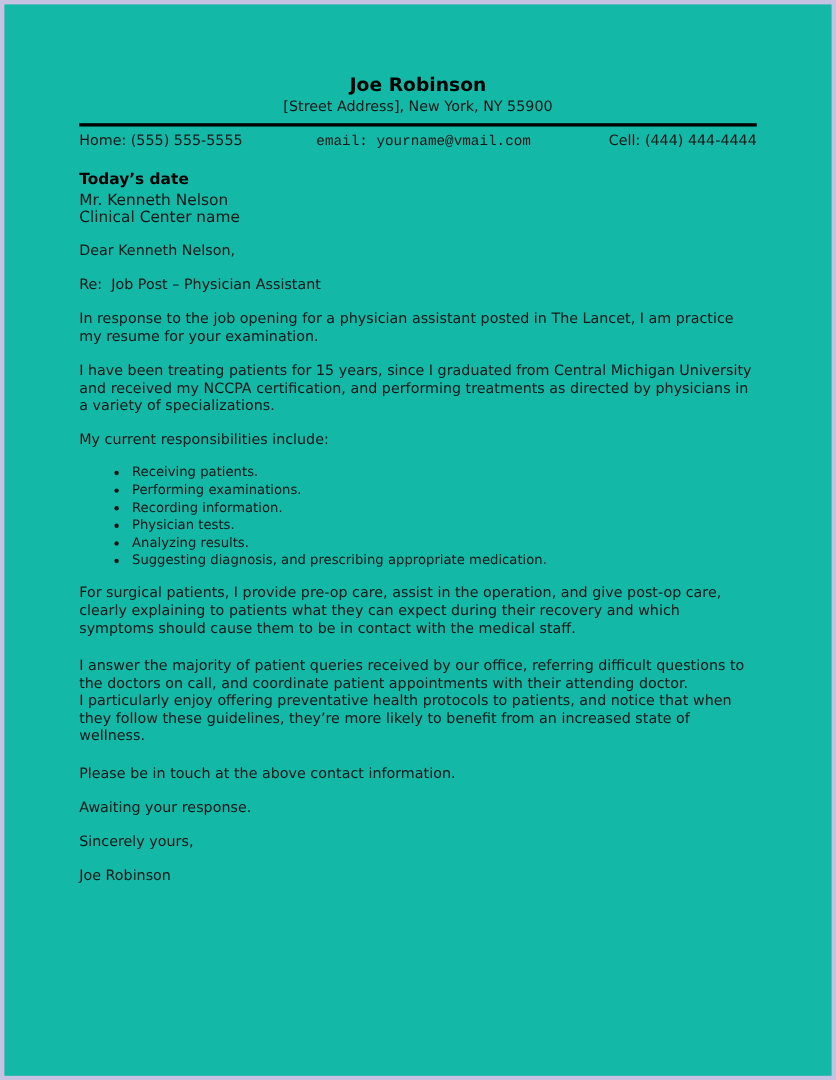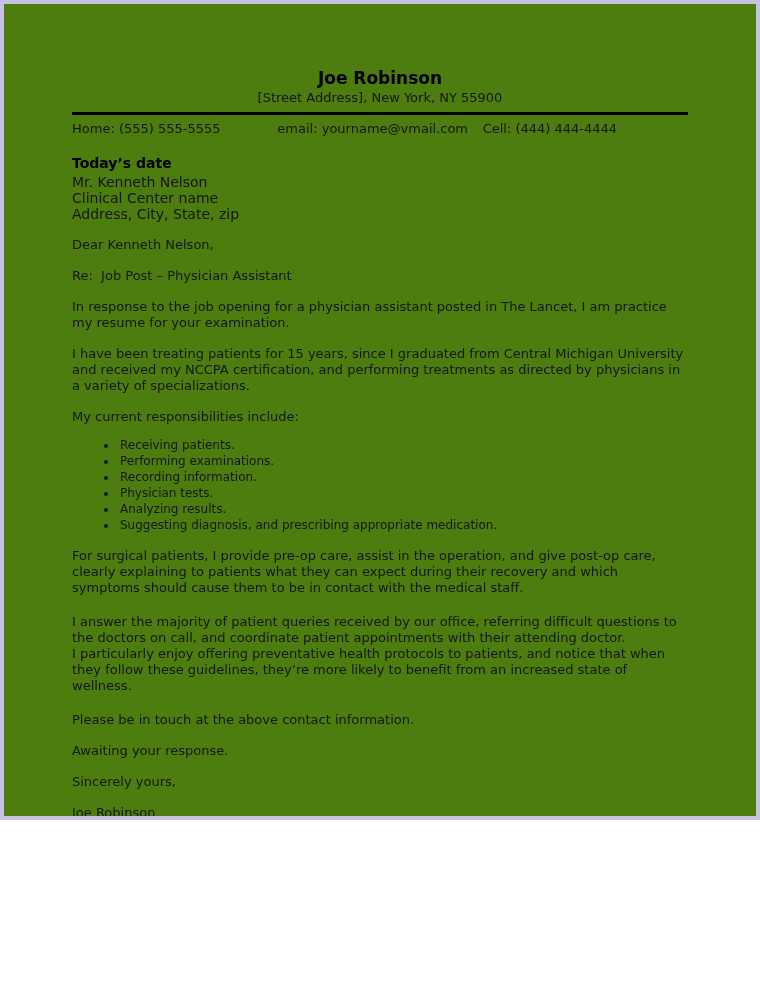--- a/index.html
+++ b/index.html
@@ -1,21 +1,21 @@
 <!DOCTYPE html>
 <html><head>
 <meta charset="utf-8">
 <style>
   html, body { margin: 0; padding: 0; background: #ffffff; }
   .page {
     box-sizing: border-box;
     width: 760px;
-    height: 820px;
+    height: 982px;
     border: 4px solid #c6c3e2;
-    background: #4d7c0f;
+    background: #14b8a6;
     font-family: "DejaVu Sans", "Liberation Sans", sans-serif;
     color: #161616;
     padding: 64px 68px 0 68px;
     overflow: hidden;
   }
   .name {
     text-align: center;
     font-weight: bold;
     font-size: 17px;
     line-height: 20px;
@@ -35,22 +35,22 @@
     border: none;
   }
   .contact-row {
     display: flex;
     margin-top: 6px;
     font-size: 13px;
     line-height: 16px;
   }
   .contact-row .cell { flex: 1; }
   .contact-left   { text-align: left; }
-  .contact-center { text-align: left; }
-  .contact-right  { }
+  .contact-center { text-align: right; font-family: Liberation Mono, monospace; }
+  .contact-right  { text-align: right; }
   .date-line {
     font-weight: bold;
     font-size: 14px;
     line-height: 17px;
     margin-top: 18px;
     color: #000000;
   }
   .recipient { margin-top: 2px; font-size: 13px; line-height: 16.5px; }
   .line { font-size: 14px; line-height: 16px; }
   .salutation { margin-top: 10px; }
@@ -85,21 +85,20 @@
     <div class="cell contact-left">Home: (555) 555-5555</div>
     <div class="cell contact-center">email: yourname@vmail.com</div>
     <div class="cell contact-right">Cell: (444) 444-4444</div>
   </div>
 
   <div class="date-line">Today’s date</div>
 
   <div class="recipient">
     <div class="line">Mr. Kenneth Nelson</div>
     <div class="line">Clinical Center name</div>
-    <div class="line">Address, City, State, zip</div>
   </div>
 
   <div class="para salutation">Dear Kenneth Nelson,</div>
 
   <div class="para subject">Re:  Job Post – Physician Assistant</div>
 
   <div class="para">In response to the job opening for a physician assistant posted in The Lancet, I am practice my resume for your examination.</div>
 
   <div class="para">I have been treating patients for 15 years, since I graduated from Central Michigan University and received my NCCPA certification, and performing treatments as directed by physicians in a variety of specializations.</div>
 

